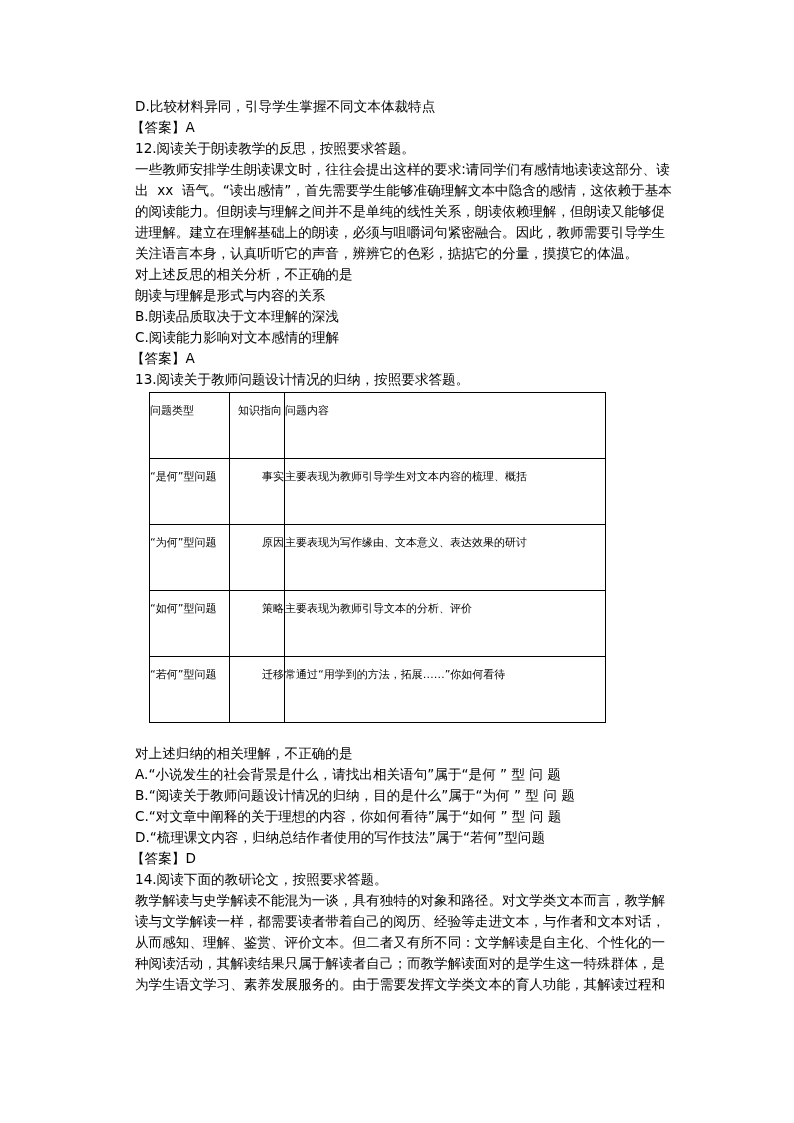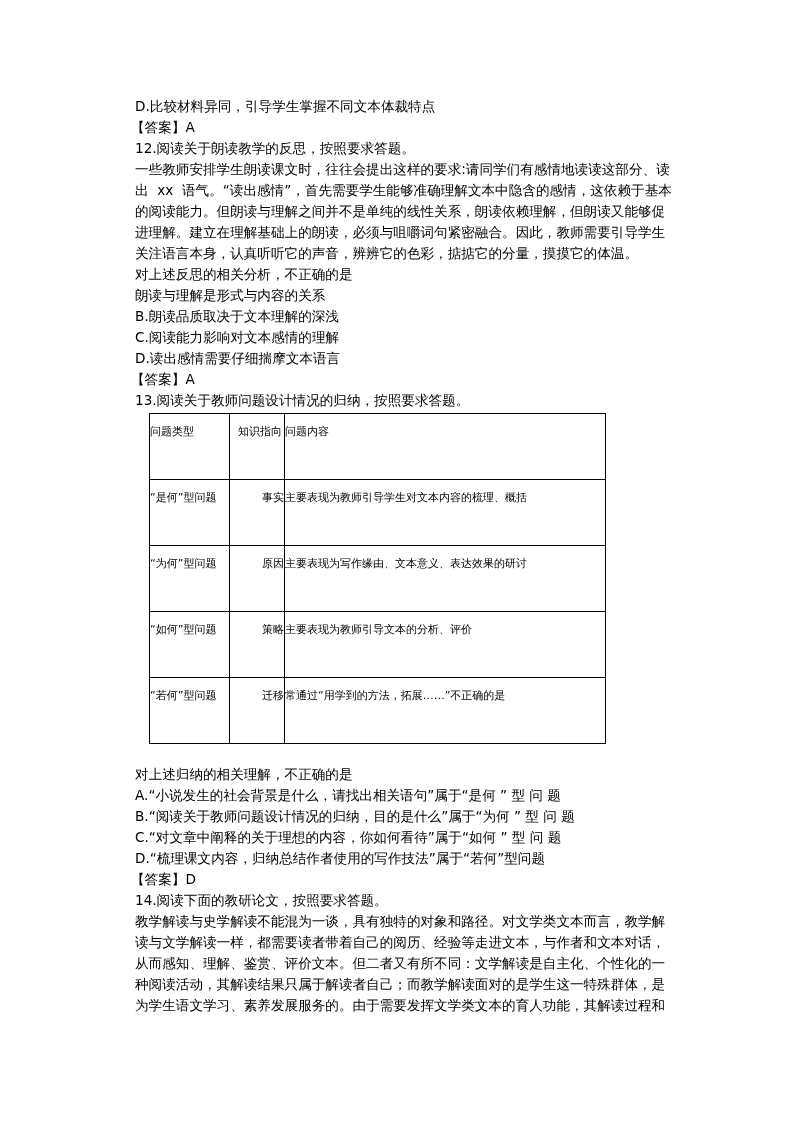--- a/index.html
+++ b/index.html
@@ -67,21 +67,20 @@
     <div class="line">一些教师安排学生朗读课文时，往往会提出这样的要求:请同学们有感情地读读这部分、读</div>
     <div class="line" style="white-space:pre;">出  xx  语气。“读出感情”，首先需要学生能够准确理解文本中隐含的感情，这依赖于基本</div>
     <div class="line">的阅读能力。但朗读与理解之间并不是单纯的线性关系，朗读依赖理解，但朗读又能够促</div>
     <div class="line">进理解。建立在理解基础上的朗读，必须与咀嚼词句紧密融合。因此，教师需要引导学生</div>
     <div class="line">关注语言本身，认真听听它的声音，辨辨它的色彩，掂掂它的分量，摸摸它的体温。</div>
   </div>
   <div class="line">对上述反思的相关分析，不正确的是</div>
   <div class="line">朗读与理解是形式与内容的关系</div>
   <div class="line">B.朗读品质取决于文本理解的深浅</div>
   <div class="line">C.阅读能力影响对文本感情的理解</div>
-  <div class="line">D.读出感情需要仔细揣摩文本语言</div>
   <div class="line answer">【答案】A</div>
 
   <div class="line">13.阅读关于教师问题设计情况的归纳，按照要求答题。</div>
   <table class="qtable">
     <tbody>
         <tr>
       <td class="c1">
             <div class="cell-inner">问题类型</div>
           </td>
       <td class="c2">
@@ -125,21 +124,21 @@
           </td>
     </tr>
     <tr>
       <td class="c1">
             <div class="cell-inner" style="width:78px;">“若何”型问题</div>
           </td>
       <td class="c2">
             <div class="cell-inner">迁移</div>
           </td>
       <td class="c3">
-            <div class="cell-inner">常通过“用学到的方法，拓展……”不正确的是</div>
+            <div class="cell-inner">常通过“用学到的方法，拓展……”你如何看待</div>
           </td>
     </tr>
   </tbody>
     </table>
   <div class="line">对上述归纳的相关理解，不正确的是</div>
   <div class="line">A.“小说发生的社会背景是什么，请找出相关语句”属于“是何 ” 型 问 题</div>
   <div class="line">B.“阅读关于教师问题设计情况的归纳，目的是什么”属于“为何 ” 型 问 题</div>
   <div class="line">C.“对文章中阐释的关于理想的内容，你如何看待”属于“如何 ” 型 问 题</div>
   <div class="line">D.“梳理课文内容，归纳总结作者使用的写作技法”属于“若何”型问题</div>
   <div class="line answer">【答案】D</div>

